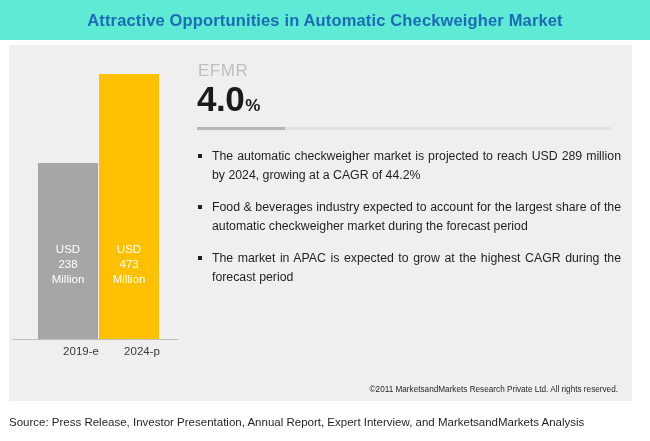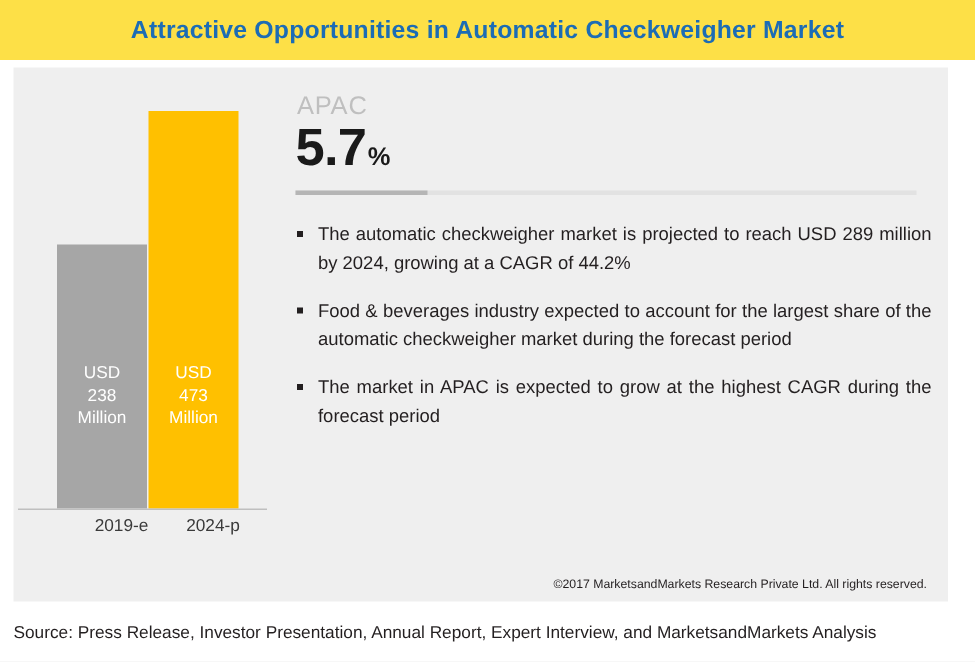--- a/index.html
+++ b/index.html
@@ -18,21 +18,21 @@
   
   .title-bar {
     position: absolute;
     left: 0;
     top: 0;
     width: 650px;
     height: 40px;
     display: flex;
     align-items: center;
     justify-content: center;
-    background: #fde047;
+    background: #5eead4;
   }
   .title-text {
     font-size: 16.5px;
     font-weight: bold;
     color: #1c6cb5;
     letter-spacing: 0.15px;
     white-space: nowrap;
   }
 
   
@@ -248,24 +248,24 @@
     <div class="axis-line"></div>
 
     <div class="cat-labels">
       <div class="cat-label cat-2019">2019-e</div>
       <div class="cat-label cat-2024">2024-p</div>
     </div>
   </div>
 
   <div class="panel">
 
-    <div class="cagr-label">APAC</div>
+    <div class="cagr-label">EFMR</div>
 
     <div class="cagr-value-wrap">
-      <span class="cagr-number">5.7</span>
+      <span class="cagr-number">4.0</span>
       <span class="cagr-pct">%</span>
     </div>
 
     <div class="divider">
       <div class="divider-strong"></div>
     </div>
 
     <div class="bullets">
       <div class="bullet">
         <span class="bullet-marker"></span>
@@ -277,18 +277,18 @@
       </div>
       <div class="bullet">
         <span class="bullet-marker"></span>
       </div>
       <div class="bullet">
         <span class="bullet-marker"></span>
         <span>The market in APAC is expected to grow at the highest CAGR during the forecast period</span>
       </div>
     </div>
 
-    <div class="copyright">©2017 MarketsandMarkets Research Private Ltd. All rights reserved.</div>
+    <div class="copyright">©2011 MarketsandMarkets Research Private Ltd. All rights reserved.</div>
   </div>
 
 </div>
 
 <div class="source">Source: Press Release, Investor Presentation, Annual Report, Expert Interview, and MarketsandMarkets Analysis</div>
 
 </body></html>

